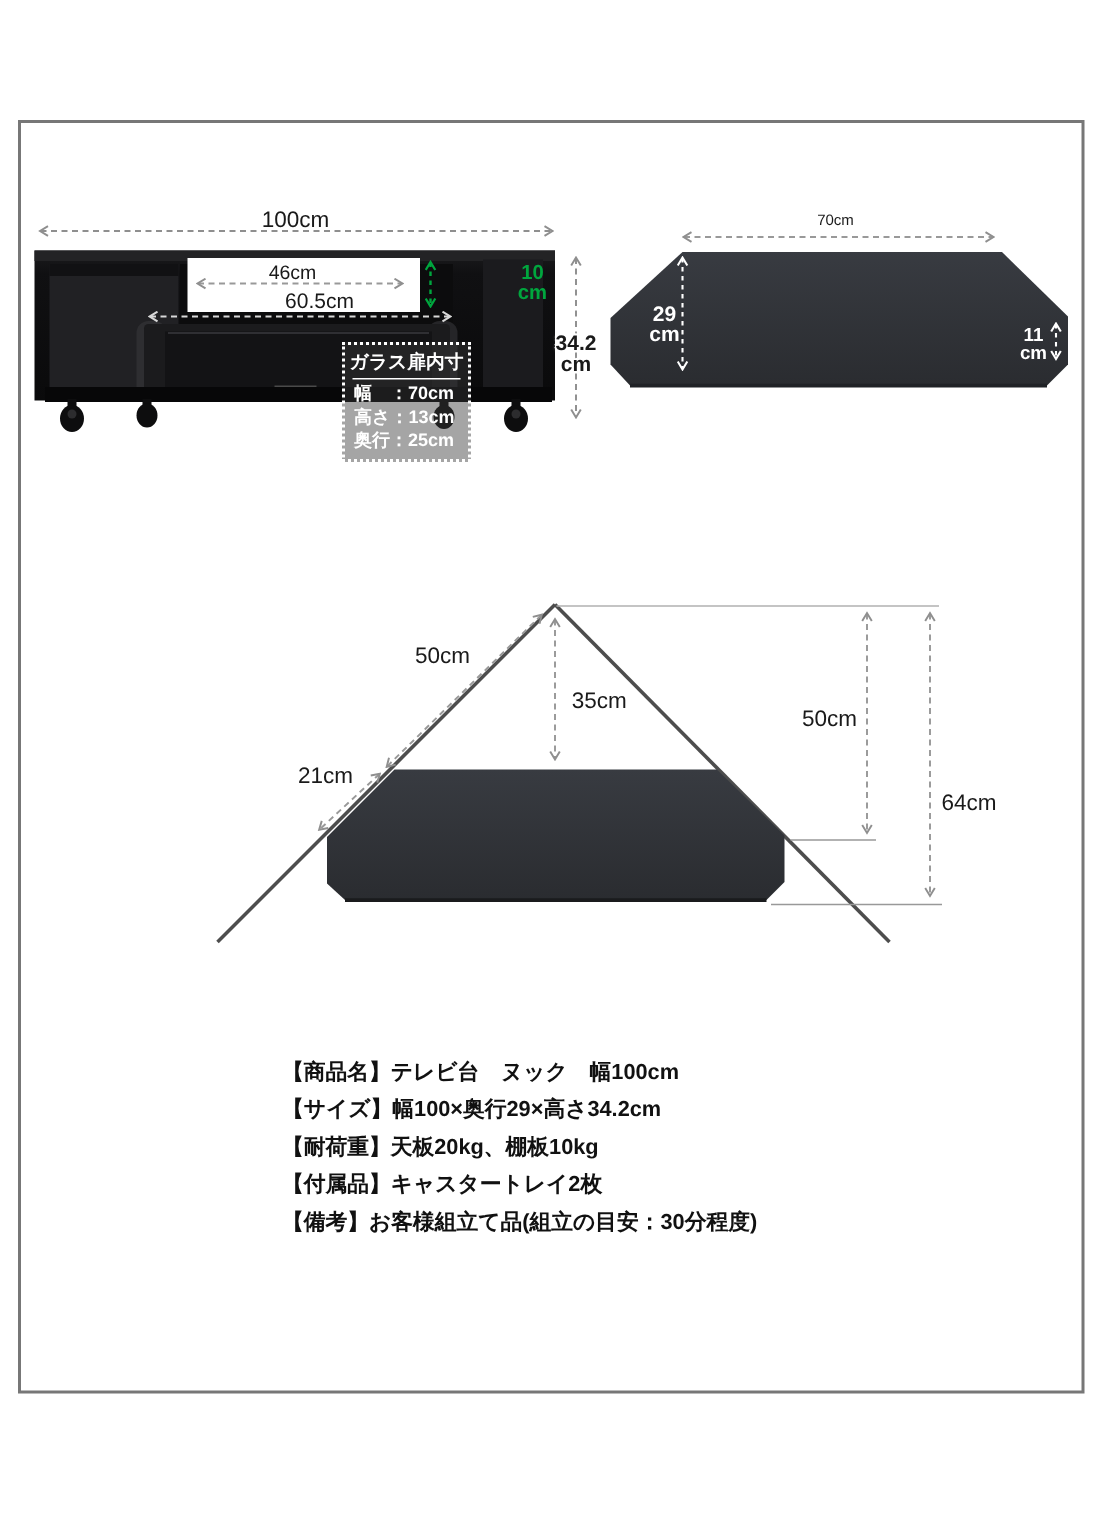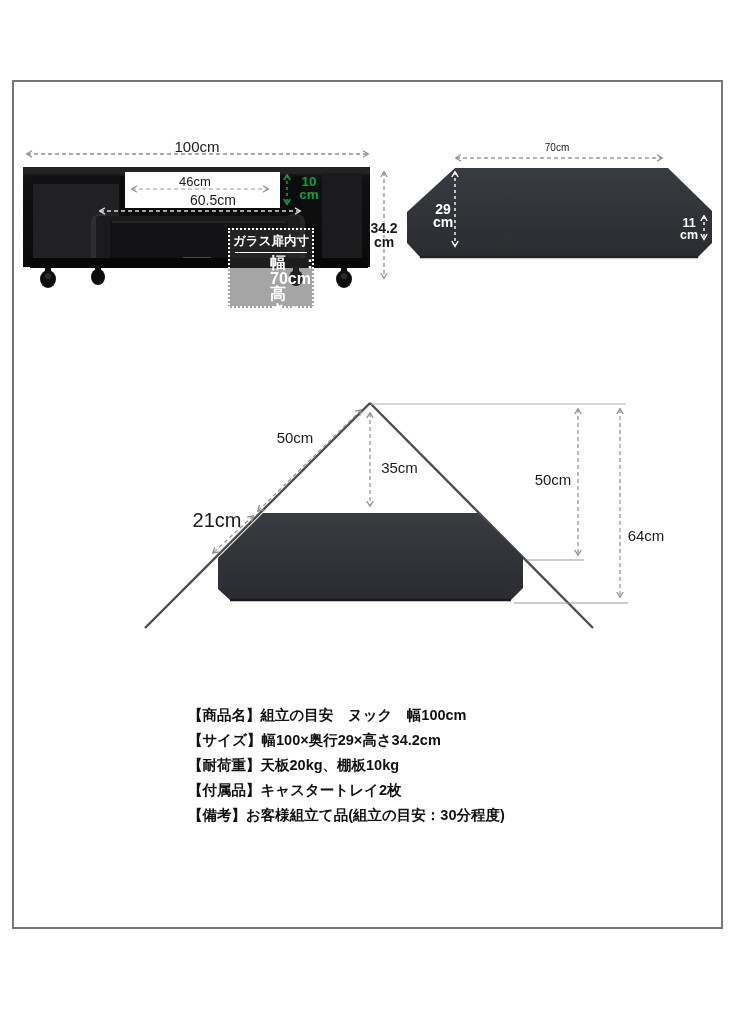--- a/index.html
+++ b/index.html
@@ -3,41 +3,41 @@
 <meta charset="utf-8">
 <style>
   html,body{margin:0;padding:0;background:#fff;}
   .page{position:relative;width:740px;height:1010px;background:#fff;overflow:hidden;
         font-family:"Liberation Sans","DejaVu Sans",sans-serif;color:#1a1a1a;}
   .frame{position:absolute;left:12px;top:80px;width:707px;height:845px;border:2px solid #777;}
   .art{position:absolute;left:0;top:0;z-index:1;}
   .lbl{position:absolute;z-index:2;white-space:nowrap;color:#1a1a1a;}
   .center{text-align:center;}
   .stack span{display:block;}
-  .green{color:#00a63e;font-weight:bold;}
+  .green{color:#00a63e;font-weight:bold;margin-left:46px;}
   .white{color:#fff;font-weight:bold;}
   .halo{text-shadow:-1px -1px 0 #fff,1px -1px 0 #fff,-1px 1px 0 #fff,1px 1px 0 #fff,0 0 3px #fff;}
   .l-100{left:147px;top:138px;width:100px;font-size:15px;}
   .l-46{left:145px;top:174px;width:100px;font-size:13px;}
   .l-605{left:163px;top:192px;width:100px;font-size:14px;}
   .l-10{left:295px;top:175px;width:28px;font-size:13.5px;line-height:13px;}
   .l-342{left:360px;top:221px;width:48px;font-size:14px;font-weight:bold;line-height:14px;}
   .l-70{left:507px;top:142px;width:100px;font-size:10px;}
   .l-29{left:428px;top:203px;width:30px;font-size:14px;line-height:13px;}
   .l-11{left:675px;top:217px;width:28px;font-size:12.5px;line-height:12px;}
   .l-50L{left:245px;top:429px;width:100px;font-size:15px;}
-  .l-21{left:167px;top:509px;width:100px;font-size:20px;}
+  .l-21{left:167px;top:509px;width:100px;font-size:15px;}
   .l-35{left:352px;top:459px;width:95px;font-size:15px;text-align:center;}
   .l-50R{left:503px;top:471px;width:100px;font-size:15px;}
   .l-64{left:596px;top:515px;width:100px;font-size:15px;margin-top:12px;}
   .glass{position:absolute;left:228px;top:228px;width:86px;height:80px;z-index:2;box-sizing:border-box;
          background:rgba(55,55,55,.45);border:2px dotted #fff;color:#fff;font-weight:bold;}
   .glass .t{font-size:12.5px;text-align:center;margin-top:3px;}
   .glass hr{border:none;border-top:1px solid #fff;margin:2px 5px 2px 5px;}
-  .glass .r{font-size:16px;line-height:15.5px;padding-left:6px;margin-left:34px;}
+  .glass .r{font-size:12px;line-height:15.5px;padding-left:6px;}
   .specs{position:absolute;left:188px;top:703px;z-index:2;font-size:14.5px;font-weight:bold;
          color:#111;line-height:25px;}
 </style>
 </head>
 <body>
 
 <div class="page">
 
   <div class="frame"></div>
 
@@ -158,20 +158,20 @@
 
   <div class="glass">
     <div class="t">ガラス扉内寸</div>
     <hr>
     <div class="r">幅　：70cm</div>
     <div class="r">高さ：13cm</div>
     <div class="r">奥行：25cm</div>
   </div>
 
   <div class="specs">
-    <div>【商品名】組立の目安　ヌック　幅100cm</div>
+    <div>【商品名】テレビ台　ヌック　幅100cm</div>
     <div>【サイズ】幅100×奥行29×高さ34.2cm</div>
     <div>【耐荷重】天板20kg、棚板10kg</div>
     <div>【付属品】キャスタートレイ2枚</div>
     <div>【備考】お客様組立て品(組立の目安：30分程度)</div>
   </div>
 
 </div>
 
 </body></html>

